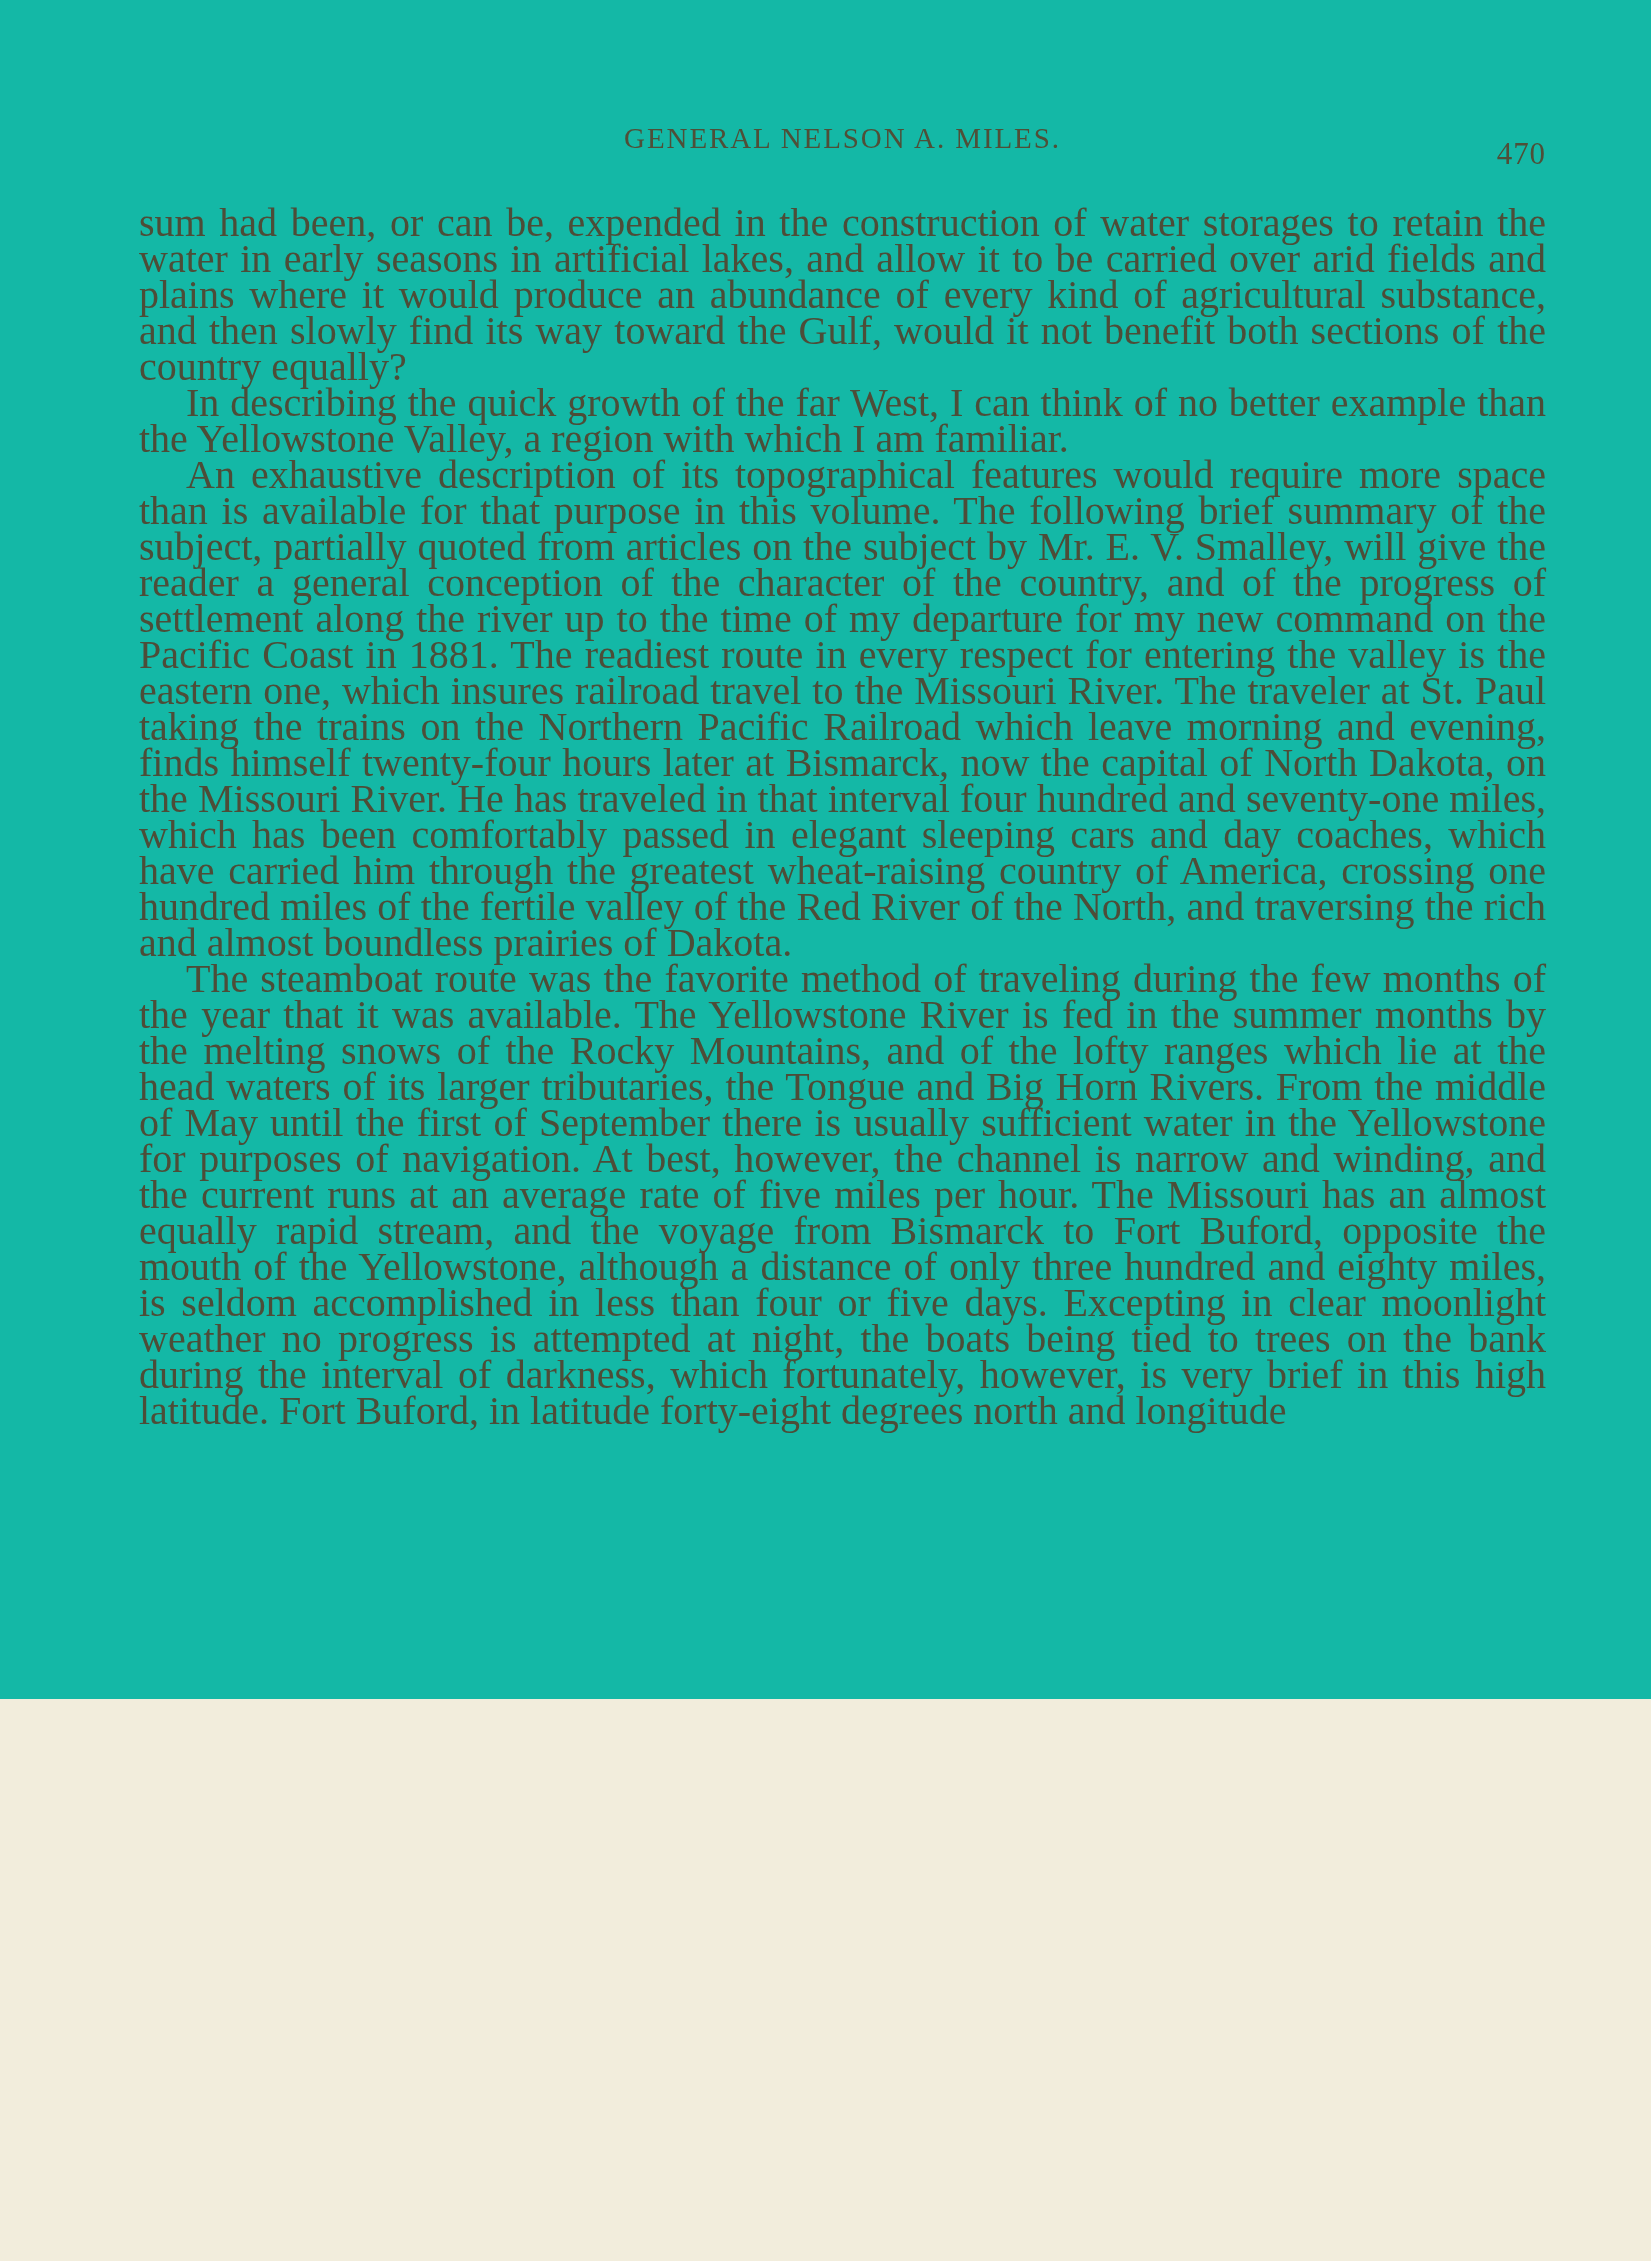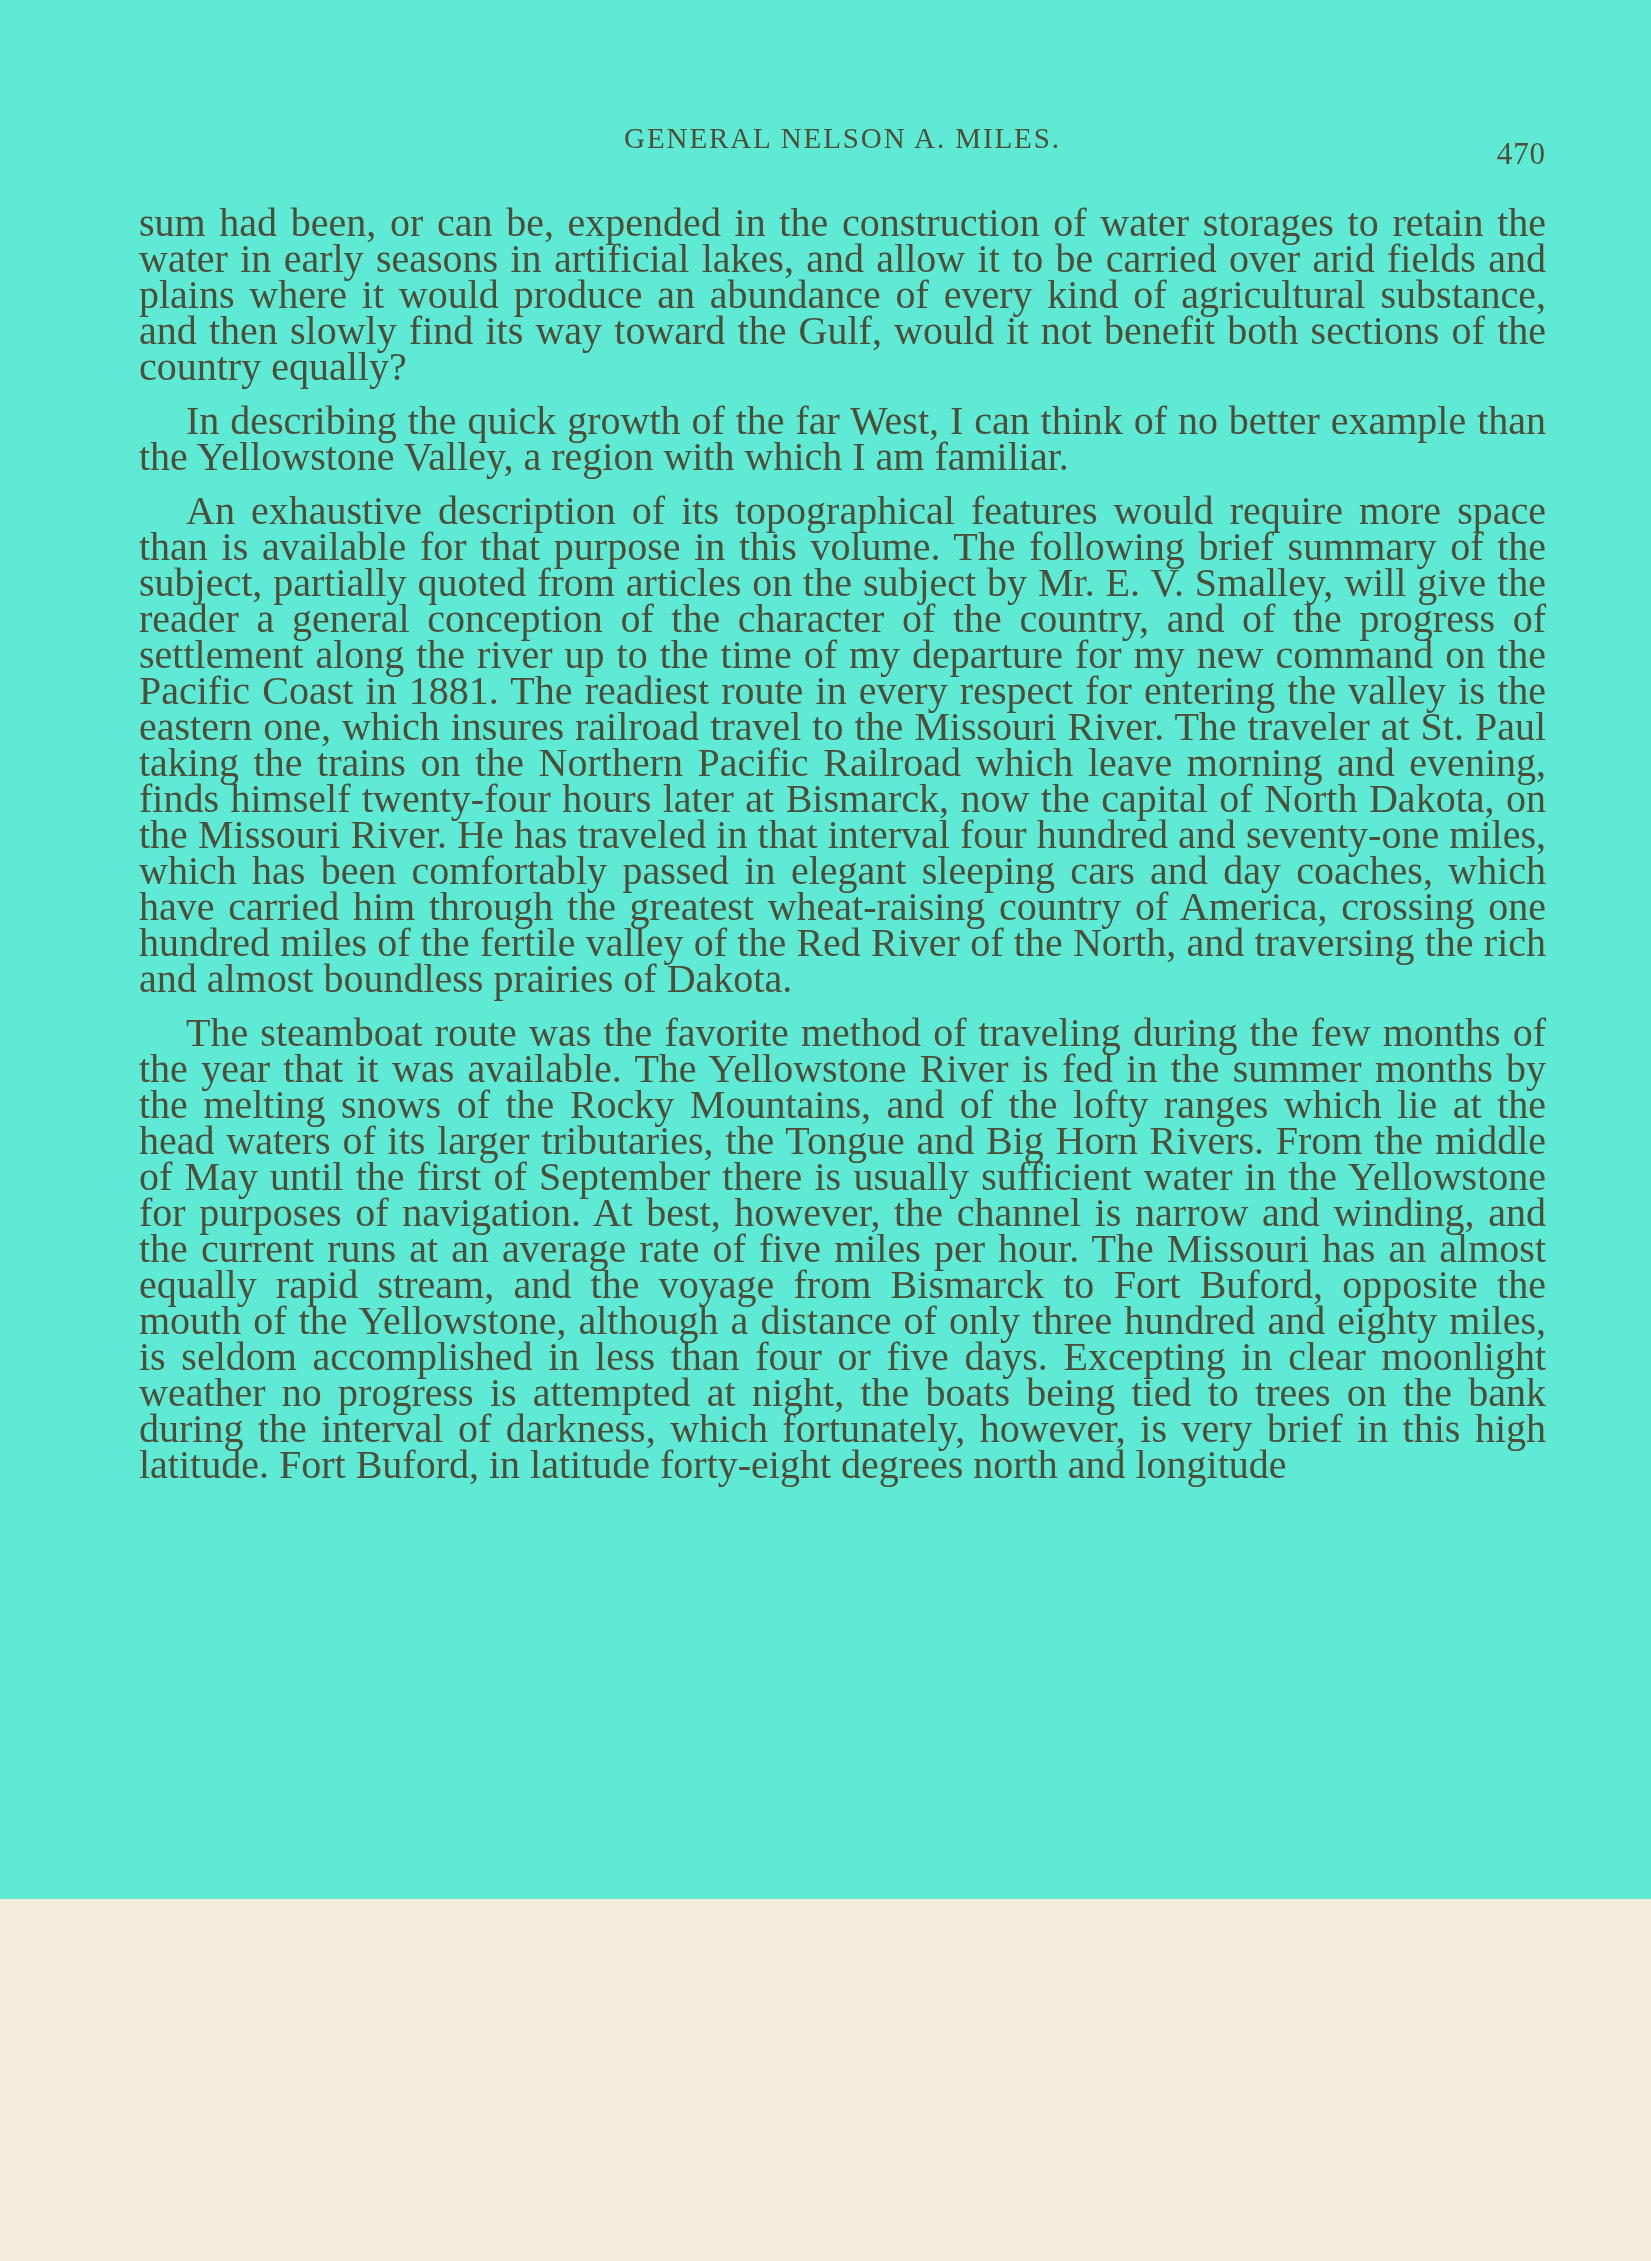--- a/index.html
+++ b/index.html
@@ -10,22 +10,22 @@
   body {
     width: 1652px;
     height: 2261px;
     font-family: "Liberation Serif", serif;
     color: #4a4a36;
     overflow: hidden;
   }
   .page {
     position: relative;
     width: 1652px;
-    height: 1899px;
-    background: #5eead4;
+    height: 1699px;
+    background: #14b8a6;
     box-sizing: border-box;
   }
   .page-inner {
     position: absolute;
     left: 139px;
     top: 122px;
     width: 1407px;
   }
   .header {
     display: flex;
@@ -55,21 +55,21 @@
     line-height: 36px;
     text-align: justify;
     text-justify: inter-word;
     color: #4d4d38;
     hyphens: none;
   }
   .body-text p.indent {
     text-indent: 47px;
   }
   .body-text p + p {
-    margin-top: 18px;
+    margin-top: 0;
   }
 </style>
 </head>
 <body>
 
 <div class="page">
   <div class="page-inner">
 
     <div class="header">
       <span class="running-head">GENERAL NELSON A. MILES.</span>

